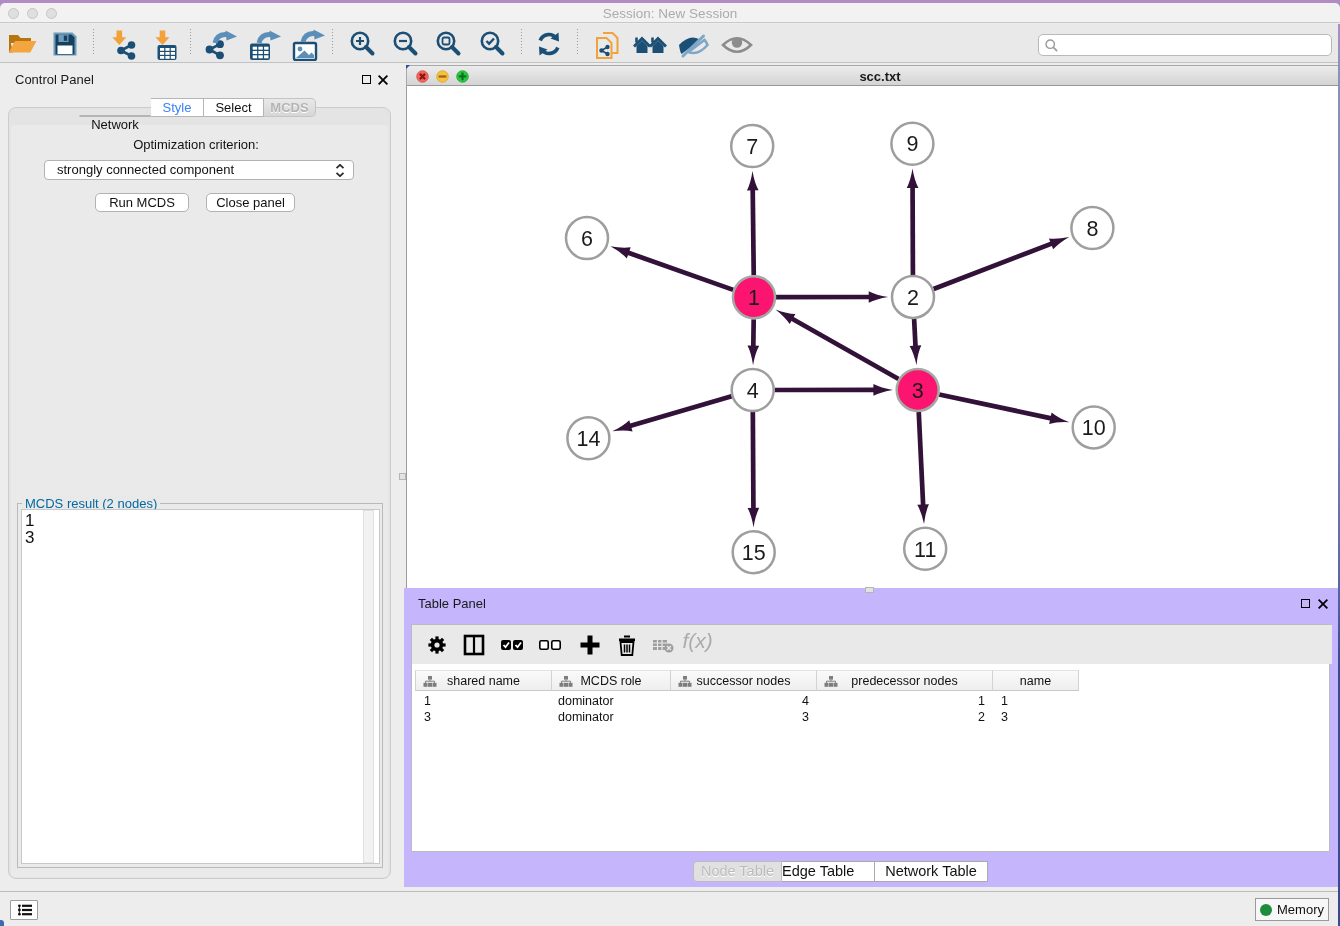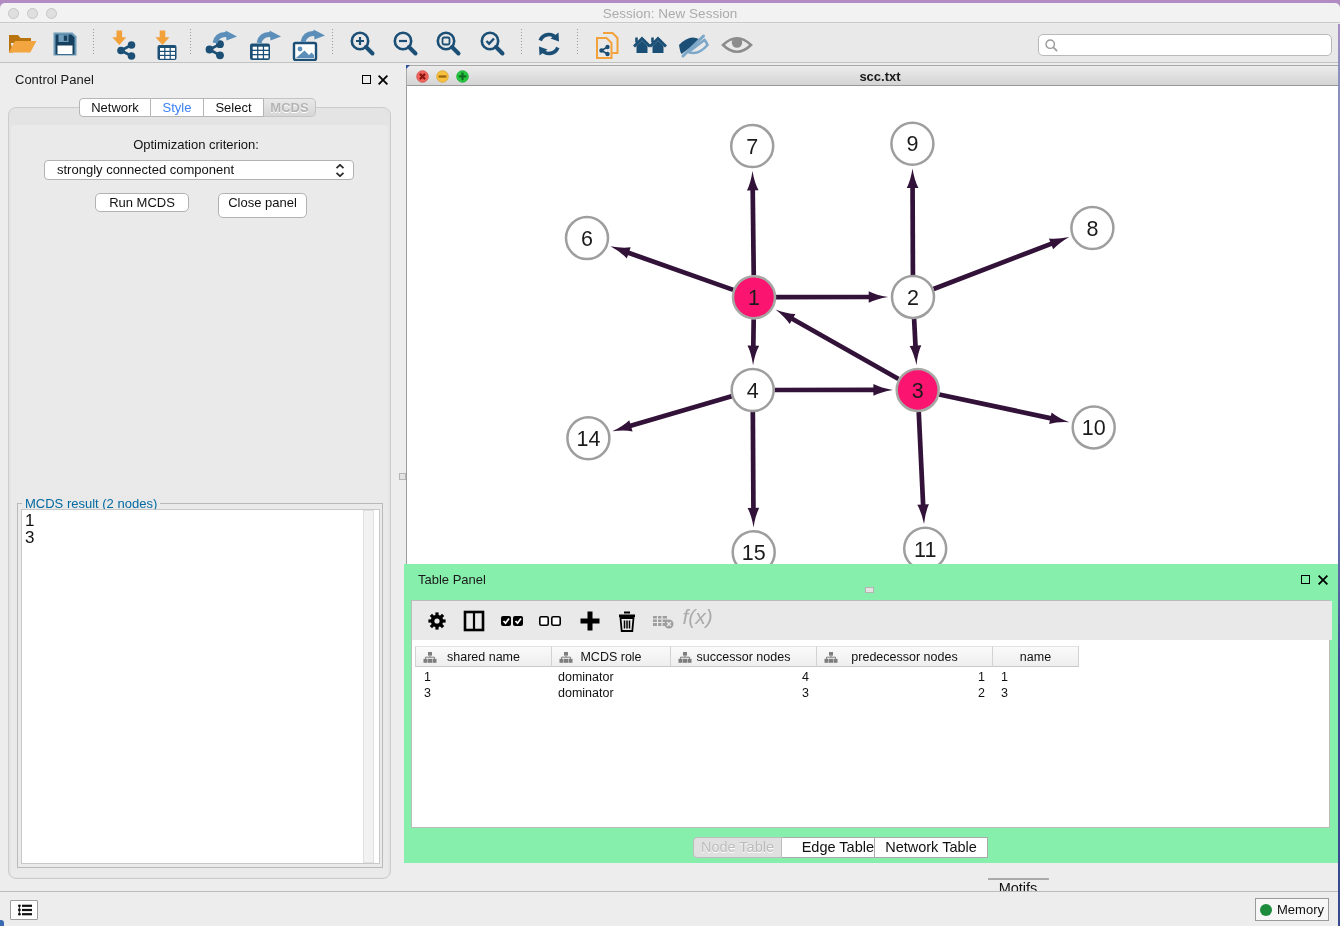--- a/index.html
+++ b/index.html
@@ -170,36 +170,36 @@
   <div class="abs" style="left:15px;top:9px;font-size:13px;color:#1a1a1a;text-align:right;">Control Panel</div>
   <div class="abs" style="left:362px;top:12px;width:9px;height:9px;border:1.6px solid #000;"></div>
   <svg class="abs" style="left:378px;top:12px;" width="10" height="10" viewBox="0 0 12 12">
     <path d="M1.5 0 L6 4.5 L10.5 0 L12 1.5 L7.5 6 L12 10.5 L10.5 12 L6 7.5 L1.5 12 L0 10.5 L4.5 6 L0 1.5 Z" fill="#000"></path>
   </svg>
 
   <div class="abs" style="left:8px;top:44px;width:383px;height:772px;background:#e4e4e4;border:1px solid #cccccc;border-radius:8px;"></div>
   <div class="abs" style="left:11px;top:62px;width:377px;height:752px;background:#eaeaea;border-radius:4px;"></div>
 
   <div class="abs" style="left:79px;top:35px;height:19px;display:flex;">
-    <div style="width:72px;background:#fff;border:1px solid #b5b5b5;border-radius:4px 0 0 4px;font-size:13px;color:#111;text-align:center;line-height:17px;">Network</div>
+    <div style="width:72px;background:#fff;border:1px solid #b5b5b5;border-radius:4px 0 0 4px;font-size:13px;color:#111;text-align:center;line-height:17px;margin-top:17px;">Network</div>
     <div style="width:53px;background:#fff;border:1px solid #b5b5b5;border-left:none;font-size:13px;color:#3b82f6;text-align:center;line-height:17px;">Style</div>
     <div style="width:60px;background:#fff;border:1px solid #b5b5b5;border-left:none;font-size:13px;color:#111;text-align:center;line-height:17px;">Select</div>
     <div style="width:52px;background:linear-gradient(#e9e9e9,#d6d6d6);border:1px solid #c4c4c4;border-left:none;border-radius:0 5px 5px 0;font-size:13px;color:#b4b4b4;text-align:center;line-height:17px;text-shadow:0 1px 0 #fff;font-weight:bold;">MCDS</div>
   </div>
 
   <div class="abs" style="left:44px;top:97px;width:310px;height:20px;background:#fff;border:1px solid #b2b2b2;border-radius:4px;font-size:13px;color:#111;line-height:18px;padding-left:12px;">strongly connected component
     <svg class="abs" style="right:8px;top:3px;" width="10" height="13" viewBox="0 0 10 13">
       <path d="M1.5 4.2 L5 0.8 L8.5 4.2 M1.5 8.8 L5 12.2 L8.5 8.8" fill="none" stroke="#2a2a2a" stroke-width="1.7"></path>
     </svg>
   </div>
 
   <div class="abs" style="left:0;top:74px;width:392px;text-align:center;font-size:13px;color:#111;">Optimization criterion:</div>
 
   <div class="abs" style="left:95px;top:130px;width:94px;height:19px;background:#fff;border:1px solid #b2b2b2;border-radius:5px;font-size:13px;color:#111;text-align:center;line-height:17px;">Run MCDS</div>
-  <div class="abs" style="left:218px;top:130px;width:89px;height:25px;background:#fff;border:1px solid #b2b2b2;border-radius:5px;font-size:13px;color:#111;text-align:center;line-height:17px;">Close panel</div>
+  <div class="abs" style="left:206px;top:130px;width:89px;height:19px;background:#fff;border:1px solid #b2b2b2;border-radius:5px;font-size:13px;color:#111;text-align:center;line-height:17px;">Close panel</div>
 
   <div class="abs" style="left:17px;top:440px;width:366px;height:365px;border:1px solid #b9b9b9;">
     <div class="abs" style="left:4px;top:-8px;background:#e9e9e9;padding:0 3px;font-size:13px;color:#0369a1;">MCDS result (2 nodes)</div>
     <div class="abs" style="left:3px;top:5px;width:359px;height:355px;background:#fff;border:1px solid #c8c8c8;">
       <div class="abs" style="left:3px;top:3px;font-size:17px;line-height:16.5px;color:#111;">1<br>3</div>
       <div class="abs" style="right:5px;top:0;width:11px;height:353px;background:#f2f2f2;border:1px solid #e0e0e0;"></div>
     </div>
   </div>
 </div>
 
@@ -272,21 +272,21 @@
         <circle cx="346.7" cy="465.2" r="21" fill="#ffffff" stroke="#9e9e9e" stroke-width="2.5"></circle>
         <text x="346.7" y="472.9" font-size="21.5" fill="#1b1b1b" text-anchor="middle" font-family="Liberation Sans">15</text>
       </svg>
   </div>
 
   <div class="abs" style="left:0;top:0;width:0;height:0;border-top:4px solid #2a52a0;border-right:4px solid transparent;"></div>
 </div>
 
 <div class="abs" style="left:1338px;top:24px;width:2px;height:902px;z-index:60;background:linear-gradient(#a98fc4 0px,#8b90bd 45px,#7d84b8 380px,#5a67a5 560px,#3a4a8e 640px,#3a4a8e 100%);"></div>
 
-<div id="tpanel" class="abs" style="left:404px;top:564px;width:936px;height:299px;background:#86efac;">
+<div id="tpanel" class="abs" style="left:404px;top:588px;width:936px;height:299px;background:#c4b5fd;">
   <div class="abs" style="left:14px;top:8px;font-size:13px;color:#1a1a1a;">Table Panel</div>
   <div class="abs" style="left:897px;top:11px;width:9px;height:9px;border:1.6px solid #000;"></div>
   <svg class="abs" style="left:914px;top:11px;" width="10" height="10" viewBox="0 0 12 12">
     <path d="M1.5 0 L6 4.5 L10.5 0 L12 1.5 L7.5 6 L12 10.5 L10.5 12 L6 7.5 L1.5 12 L0 10.5 L4.5 6 L0 1.5 Z" fill="#000"></path>
   </svg>
 
   <div class="abs" style="left:7px;top:36px;width:919px;height:228px;background:#fff;border:1px solid #bbbbbb;">
     <div id="ttoolbar" class="abs" style="left:0;top:0;width:920px;height:39px;background:#e9e9e9;">
         <div class="abs" style="left: 12px; top: 6.5px; width: 26px; height: 26px;"><svg width="26" height="26" viewBox="0 0 26 26">
   <g fill="#000">
@@ -374,21 +374,21 @@
   <div class="abs" style="left:12px;top:19px;">3</div>
   <div class="abs" style="left:146px;top:19px;">dominator</div>
   <div class="abs" style="left:259px;top:19px;width:146px;text-align:right;padding-right:8px;">3</div>
   <div class="abs" style="left:405px;top:19px;width:176px;text-align:right;padding-right:8px;">2</div>
   <div class="abs" style="left:589px;top:19px;">3</div>
       </div>
   </div>
 
   <div class="abs" style="left:289px;top:273px;height:21px;display:flex;">
     <div style="width:89px;background:#e0e0e0;border:1px solid #bdbdbd;border-radius:4px 0 0 4px;font-size:14.5px;color:#bcbcbc;text-align:center;line-height:19px;text-shadow:0 1px 0 #fff;">Node Table</div>
-    <div style="width:93px;background:#fff;border:1px solid #aaa;border-left:none;font-size:14.5px;color:#111;text-align:right;line-height:19px;">Edge Table</div>
+    <div style="width:93px;background:#fff;border:1px solid #aaa;border-left:none;font-size:14.5px;color:#111;text-align:left;line-height:19px;">Edge Table</div>
     <div style="width:113px;background:#fff;border:1px solid #aaa;border-left:none;font-size:14.5px;color:#111;text-align:center;line-height:19px;">Network Table</div>
     <div style="width:61px;background:#fff;border:1px solid #aaa;border-left:none;border-radius:0 4px 4px 0;font-size:14.5px;color:#111;text-align:center;line-height:19px;margin-top:41px;">Motifs</div>
   </div>
 </div>
 
 <div class="abs" style="left:0;top:891px;width:1340px;height:35px;background:#ededed;border-top:1px solid #bcbcbc;">
   <div class="abs" style="left:10px;top:8px;width:28px;height:20px;background:#fdfdfd;border:1.5px solid #9e9e9e;border-radius:1px;">
     <svg class="abs" style="left:7px;top:3px;" width="14" height="12" viewBox="0 0 14 12">
       <path d="M1.4 1.5 V10.5" stroke="#111" stroke-width="0.8"></path>
       <circle cx="1.4" cy="1.8" r="1.4" fill="#111"></circle>

